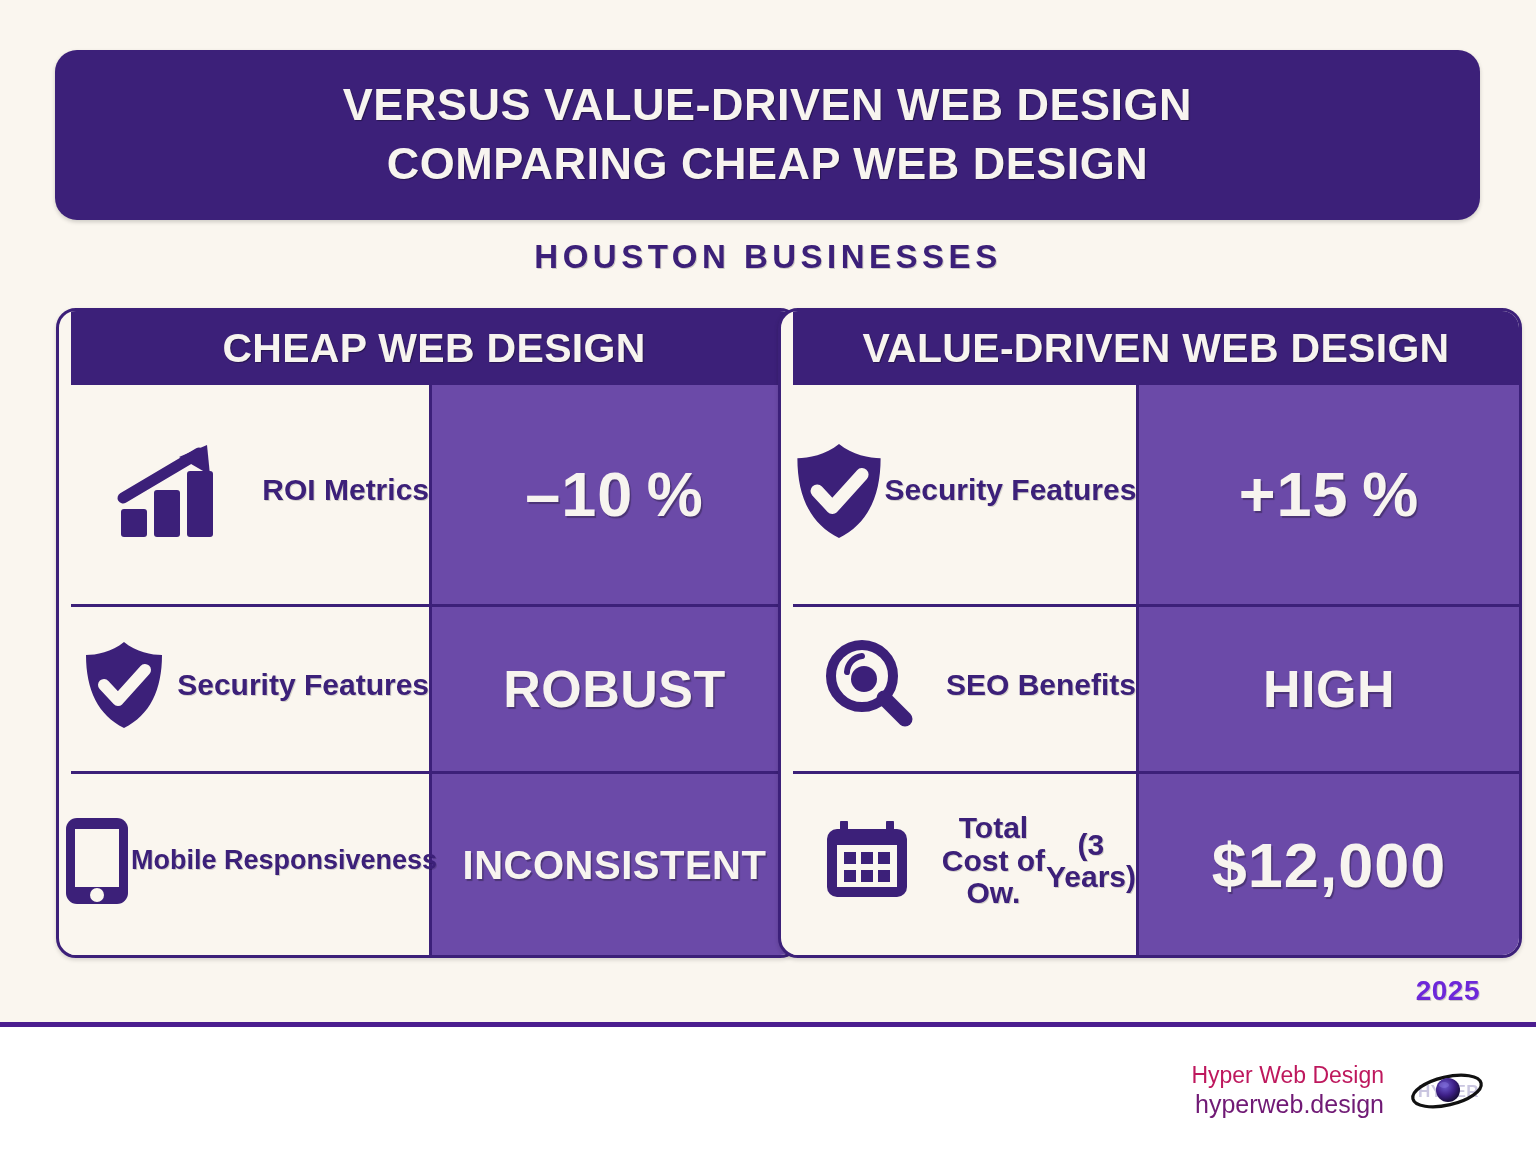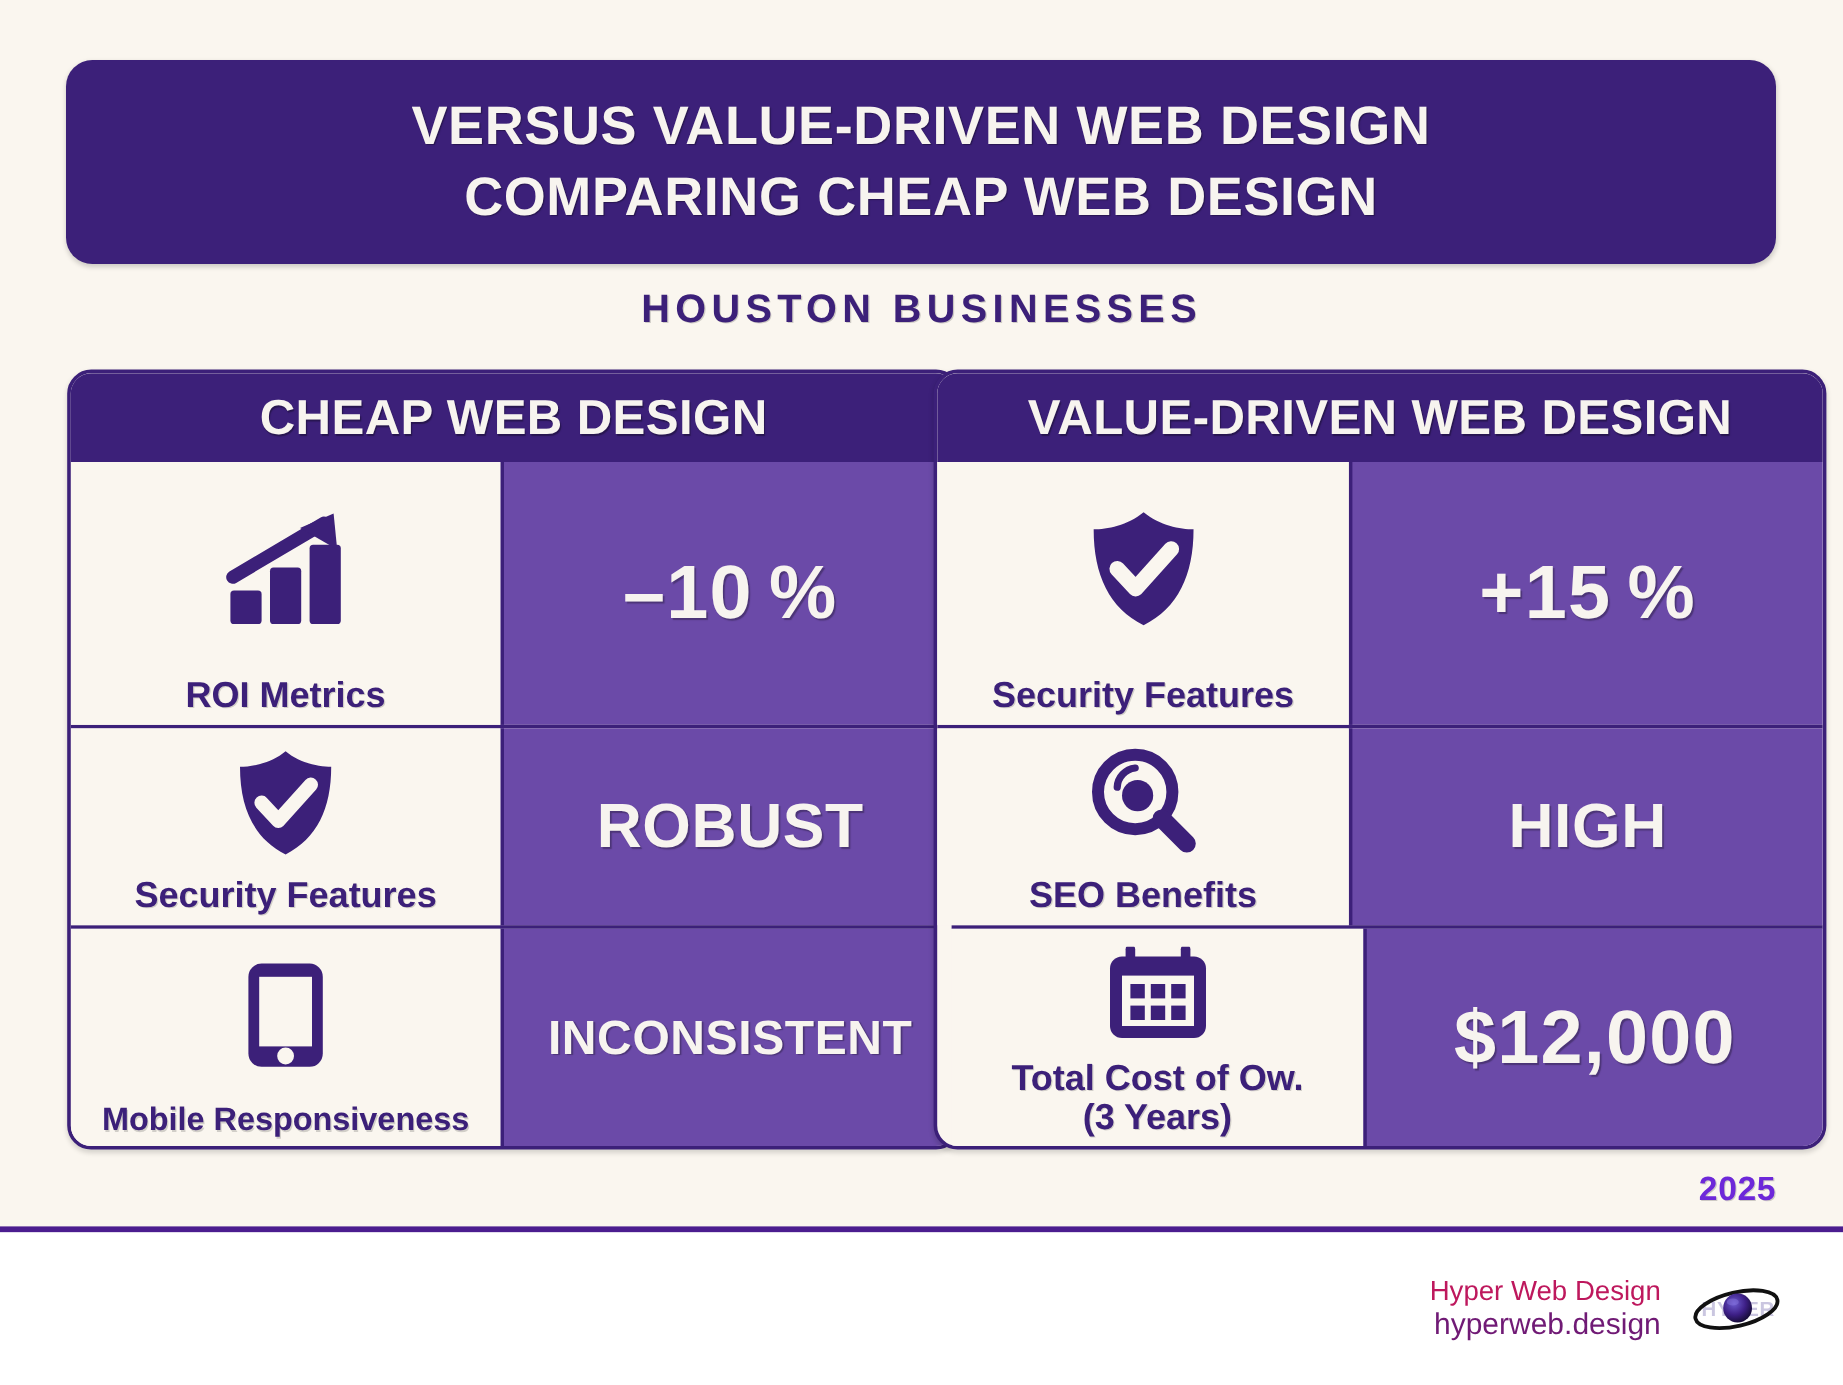--- a/index.html
+++ b/index.html
@@ -54,20 +54,21 @@
   
   .panel {
     position: absolute;
     top: 308px;
     width: 744px; height: 650px;
     background: #faf6ef;
     border: 3px solid #3c2079;
     border-radius: 20px;
     overflow: hidden;
     box-shadow: 0 2px 4px rgba(0,0,0,.15);
+    padding-left: 12px;
   }
   #panel-cheap { left: 56px; }
   #panel-value { left: 778px; }
 
   .panel-header {
     height: 74px;
     background: #3c2079;
     display: flex; align-items: center; justify-content: center;
   }
   .panel-header span {
@@ -79,26 +80,26 @@
     white-space: nowrap;
   }
   .rows { display: flex; flex-direction: column; height: 571px; }
   .row { display: flex; border-top: 3px solid #3c2079; }
   .row:first-child { border-top: none; }
   #panel-cheap .row-1 { height: 219px; }
   #panel-cheap .row-2 { height: 167px; }
   #panel-cheap .row-3 { height: 185px; }
   #panel-value .row-1 { height: 219px; }
   #panel-value .row-2 { height: 167px; }
-  #panel-value .row-3 { height: 185px; margin-left: 12px; }
+  #panel-value .row-3 { height: 185px; }
 
   .cell-label {
     background: #faf6ef;
-    display: flex; flex-direction: column;
-    align-items: center; justify-content: flex-end;
+    display: flex; flex-direction: row;
+    align-items: center; justify-content: center;
     padding-bottom: 8px;
     position: relative;
   }
   #panel-cheap .cell-label { width: 358px; }
   #panel-value .cell-label { width: 343px; }
 
   .cell-value {
     flex: 1;
     background: #6b4aa8;
     display: flex; align-items: center; justify-content: center;

